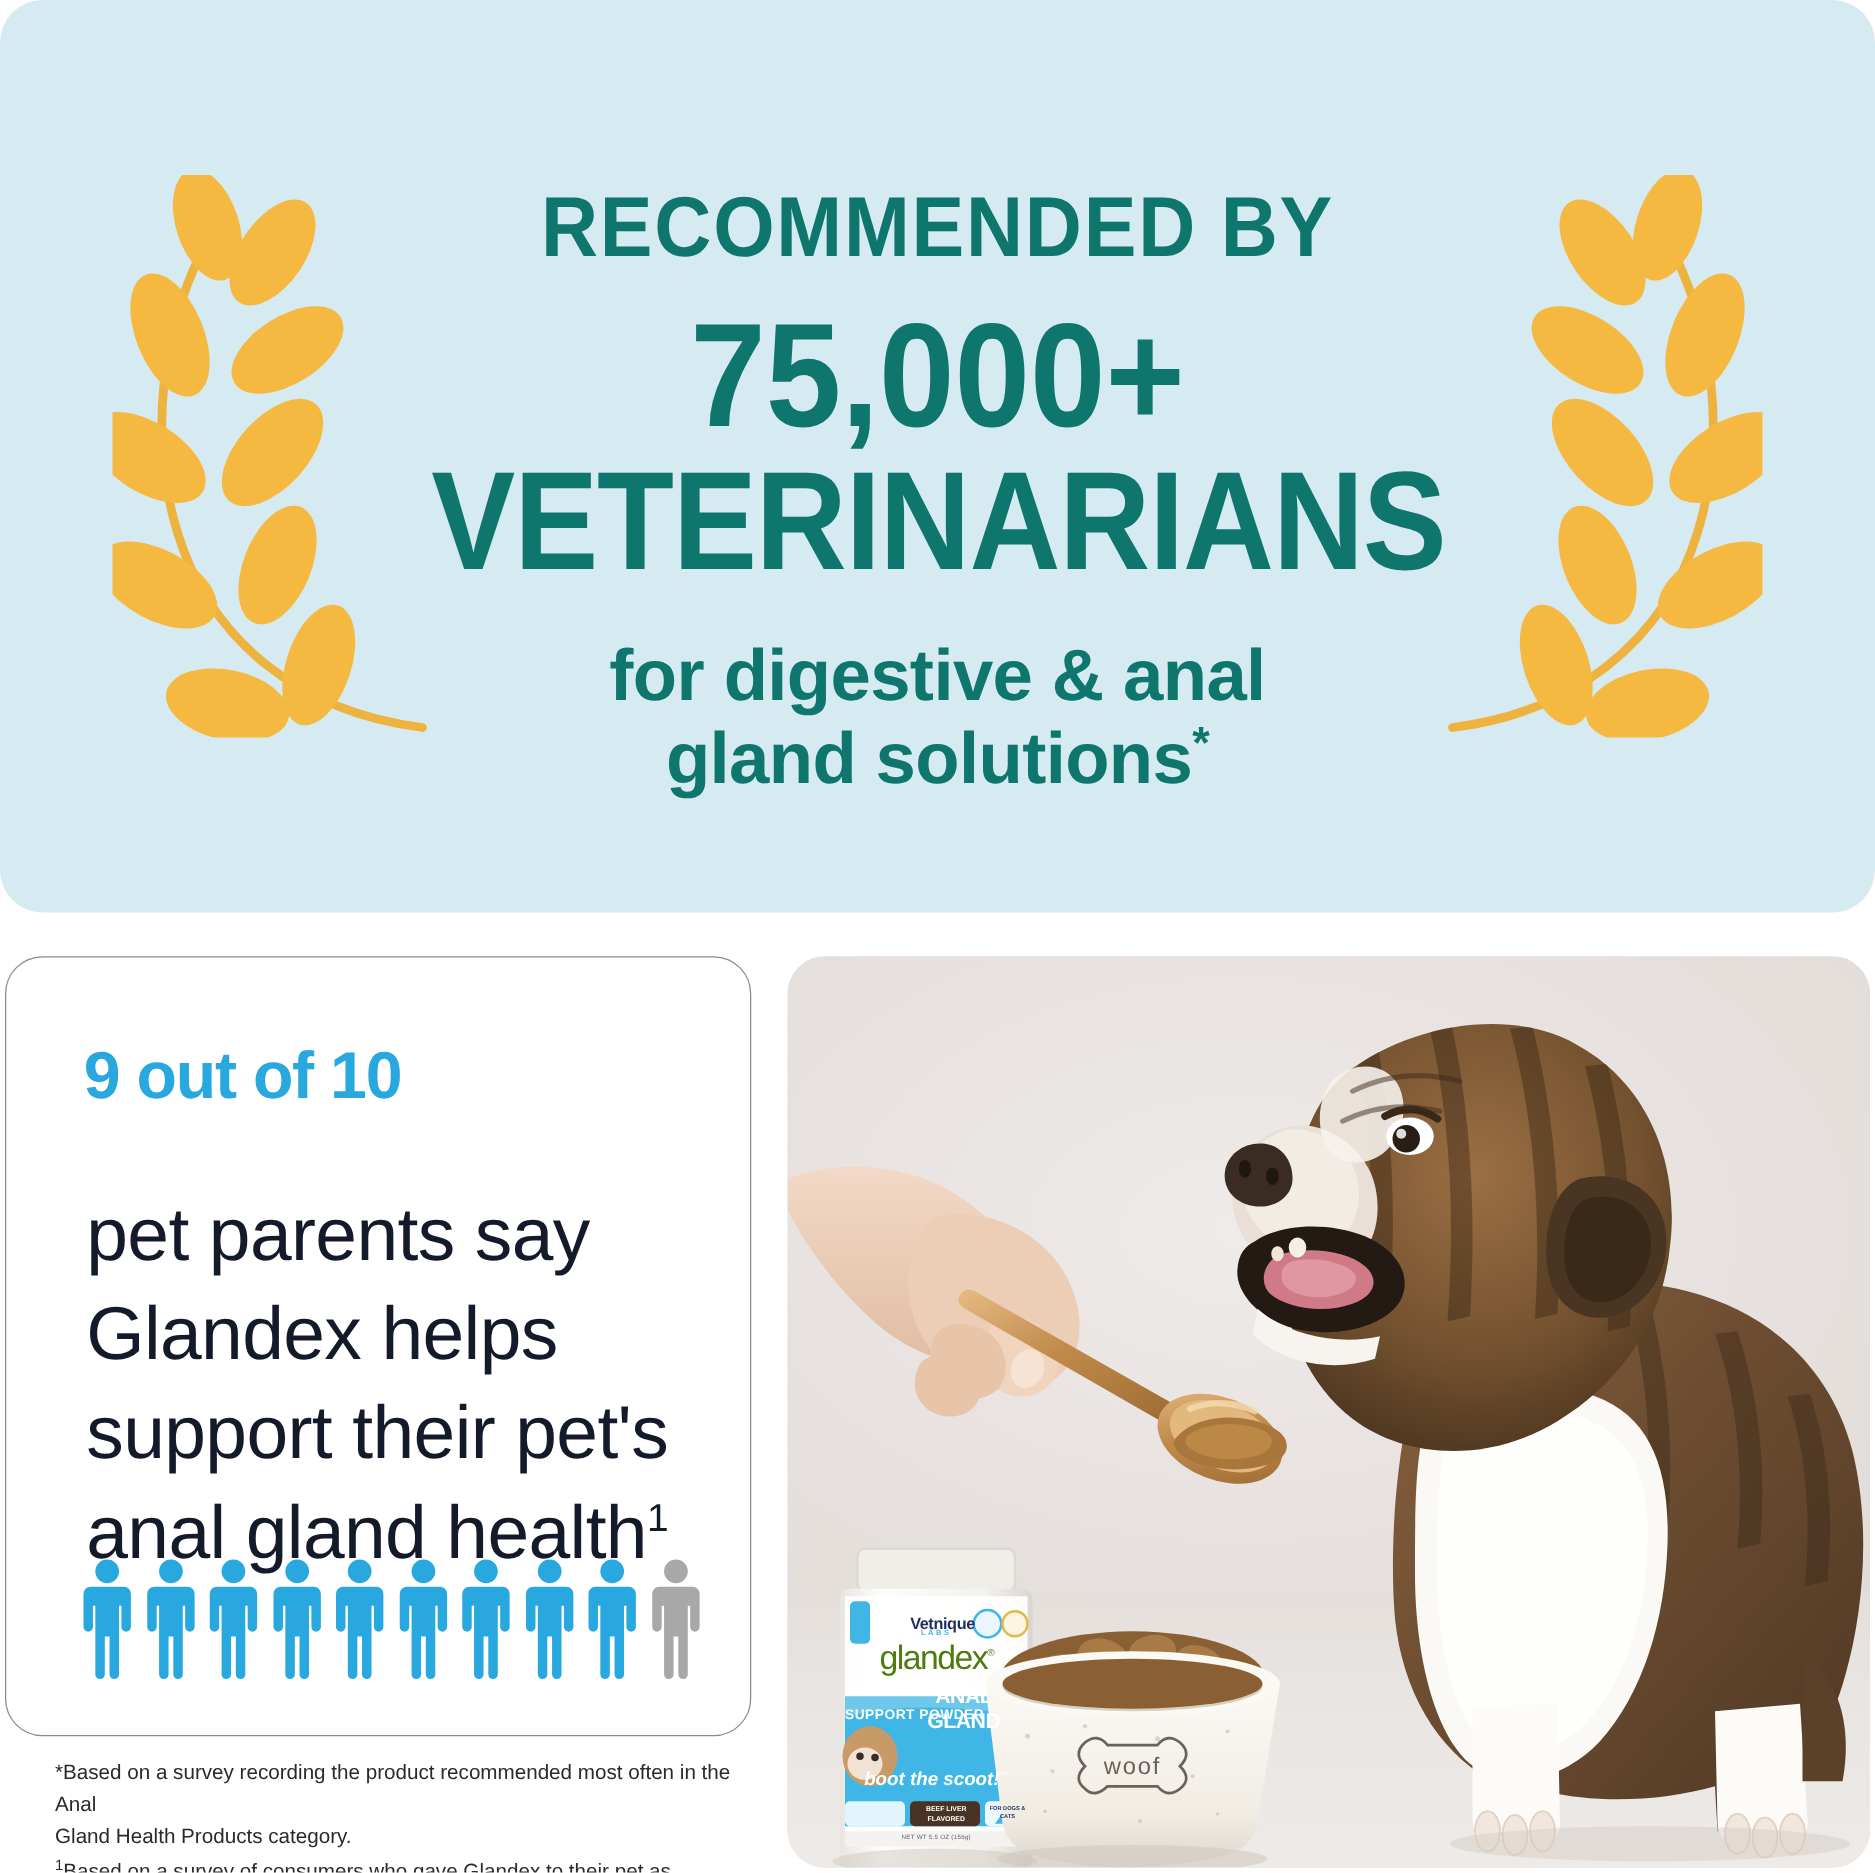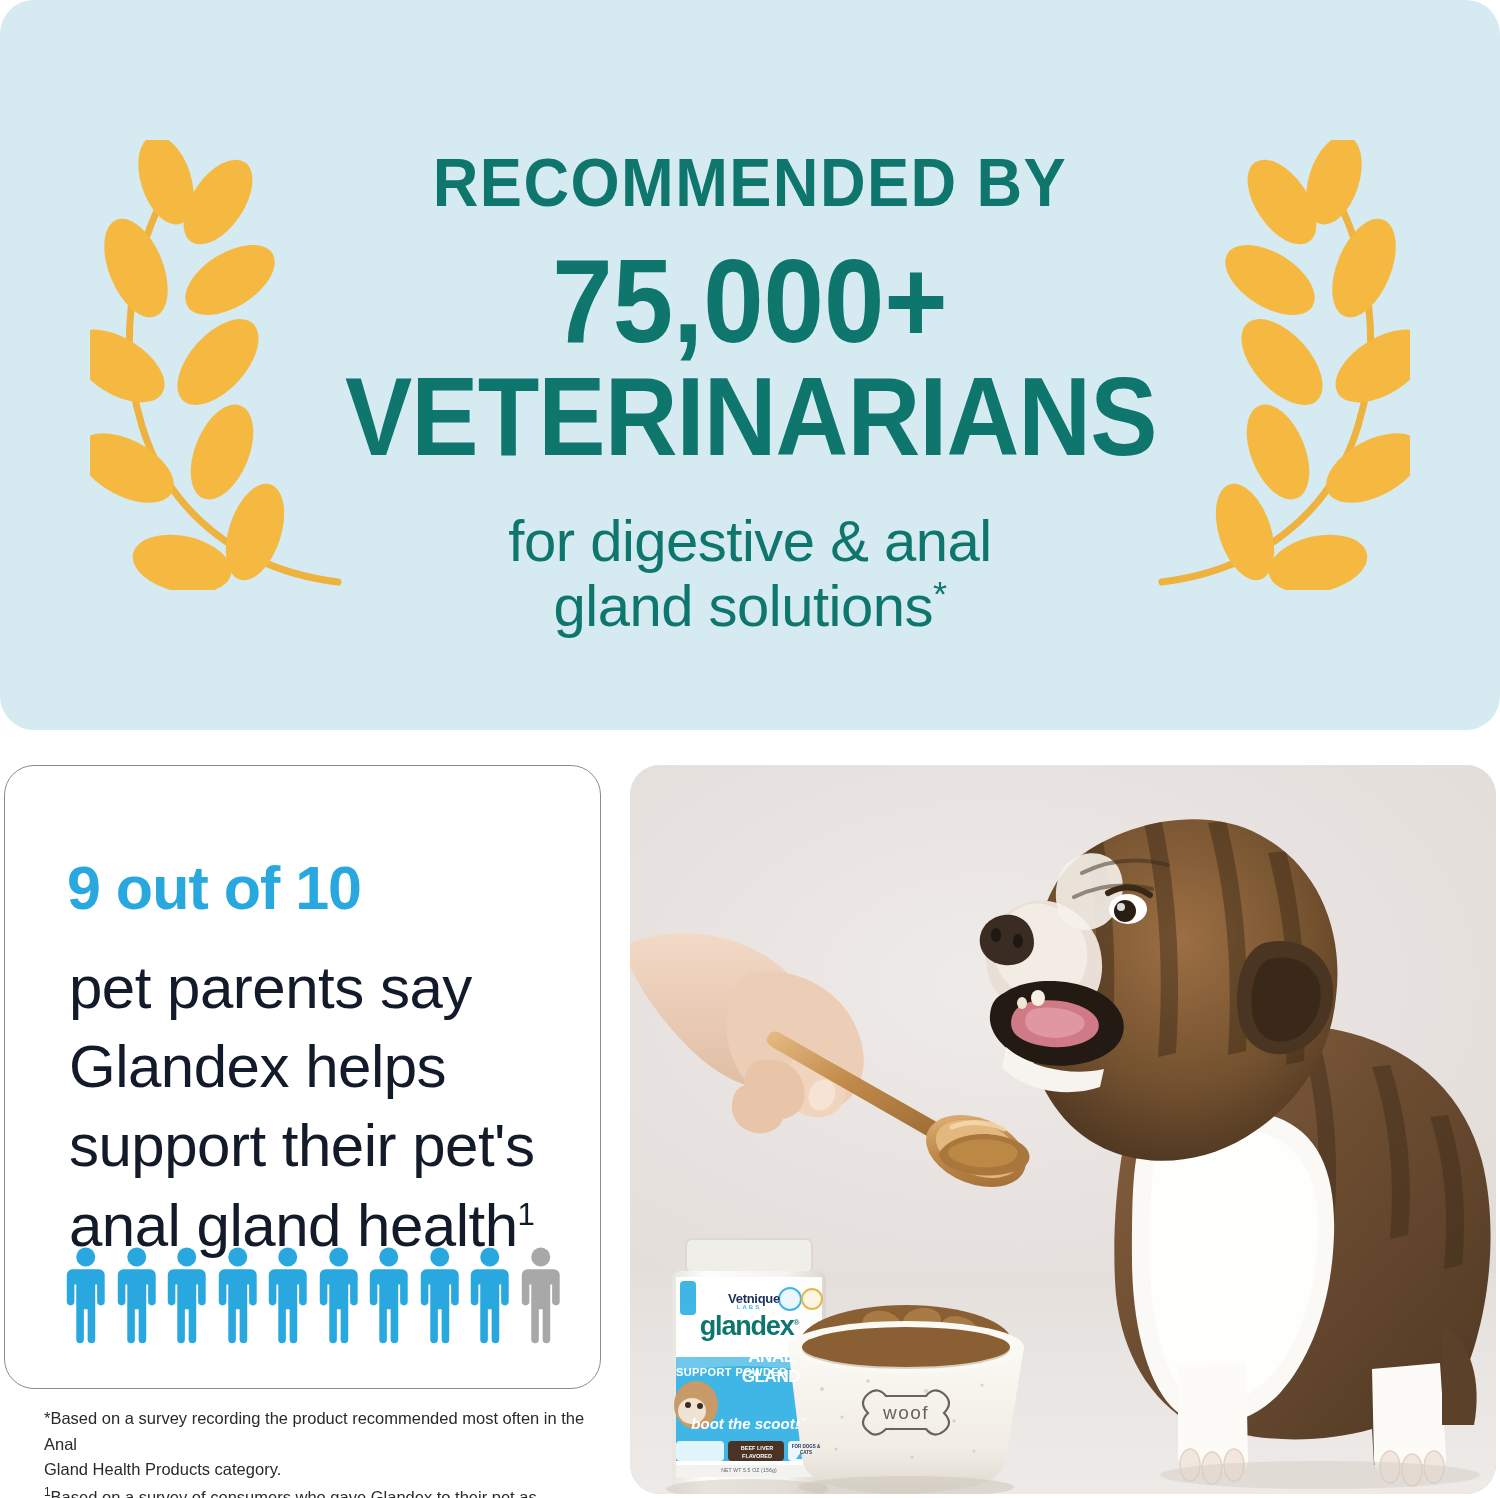--- a/index.html
+++ b/index.html
@@ -64,21 +64,21 @@
   .line-vets {
     font-family: "Liberation Sans Narrow", "Liberation Sans", sans-serif;
     font-weight: 700;
     font-size: 112px;
     line-height: 1.0;
     letter-spacing: -1px;
     transform: scaleX(0.90);
     margin-top: -4px;
   }
   .line-sub {
-    font-weight: 400;
+    font-weight: 700;
     font-size: 58px;
     line-height: 1.12;
     margin-top: 36px;
     letter-spacing: -0.5px;
   }
   .line-sub sup {
     font-size: 0.62em;
     vertical-align: super;
   }
 
@@ -89,24 +89,23 @@
     width: 597px; height: 624px;
     background: #ffffff;
     border: 1px solid #8b8b8b;
     border-radius: 30px;
   }
   .stat-headline {
     position: absolute;
     left: 62px; top: 68px;
     color: #29a8df;
     font-weight: 700;
-    font-size: 61px;
+    font-size: 53px;
     line-height: 1;
     letter-spacing: -1px;
-    margin-top: 24px;
   }
   .stat-body {
     position: absolute;
     left: 64px; top: 182px;
     width: 500px;
     color: #131a29;
     font-weight: 400;
     font-size: 60px;
     line-height: 1.32;
     letter-spacing: -0.5px;
@@ -570,21 +569,21 @@
       </g>
 
       <ellipse cx="118" cy="724" rx="82" ry="10" fill="#cfc7bd" opacity="0.5"></ellipse>
 
       <ellipse cx="690" cy="710" rx="160" ry="14" fill="#d2cac1" opacity="0.45"></ellipse>
     </svg>
 
     <div class="bottle-label-text" style="position:absolute; left:46px; top:512px; width:146px; height:200px;">
       <div style="position:absolute; left:0; width:146px; top:14px; text-align:center; font-size:13px; font-weight:700; color:#1d2e5c; letter-spacing:-0.3px;padding-left:10px;">Vetnique</div>
       <div style="position:absolute; left:0; width:146px; top:27px; text-align:center; font-size:6px; font-weight:700; color:#3fb6e6; letter-spacing:2px;">LABS</div>
-      <div style="position:absolute; left:0; width:146px; top:36px; text-align:center; font-size:27px; font-weight:700; color:#0f766e; letter-spacing:-1.2px; line-height:1;">
+      <div style="position:absolute; left:0; width:146px; top:36px; text-align:center; font-size:27px; font-weight:400; color:#4d7c0f; letter-spacing:-1.2px; line-height:1;">
         <span>glandex</span><sup style="font-size:8px;">®</sup>
       </div>
       <div style="position:absolute; left:0; width:146px; top:70px; text-align:center; font-size:17px; font-weight:700; color:#ffffff; letter-spacing:-0.4px;padding-left:44px;">ANAL GLAND</div>
       <div style="position:absolute; left:0; width:146px; top:89px; text-align:left; font-size:11px; font-weight:700; color:#ffffff; letter-spacing:0.4px;">SUPPORT POWDER</div>
       <div style="position:absolute; left:0; width:146px; top:138px; text-align:center; font-size:15px; font-weight:700; font-style:italic; color:#ffffff;">
         <span>boot the scoot!</span><sup style="font-size:7px;">™</sup>
       </div>
       <div style="position:absolute; left:54px; width:54px; top:167px; text-align:center; font-size:5.5px; font-weight:700; color:#ffffff; line-height:1.5;">BEEF LIVER FLAVORED</div>
       <div style="position:absolute; left:112px; width:36px; top:167px; text-align:center; font-size:4.5px; font-weight:700; color:#1d2e5c; line-height:1.4;">FOR DOGS &amp; CATS</div>
       <div style="position:absolute; left:0; width:146px; top:190px; text-align:center; font-size:5px; color:#5b6472; letter-spacing:0.2px;">NET WT 5.5 OZ (156g)</div>

